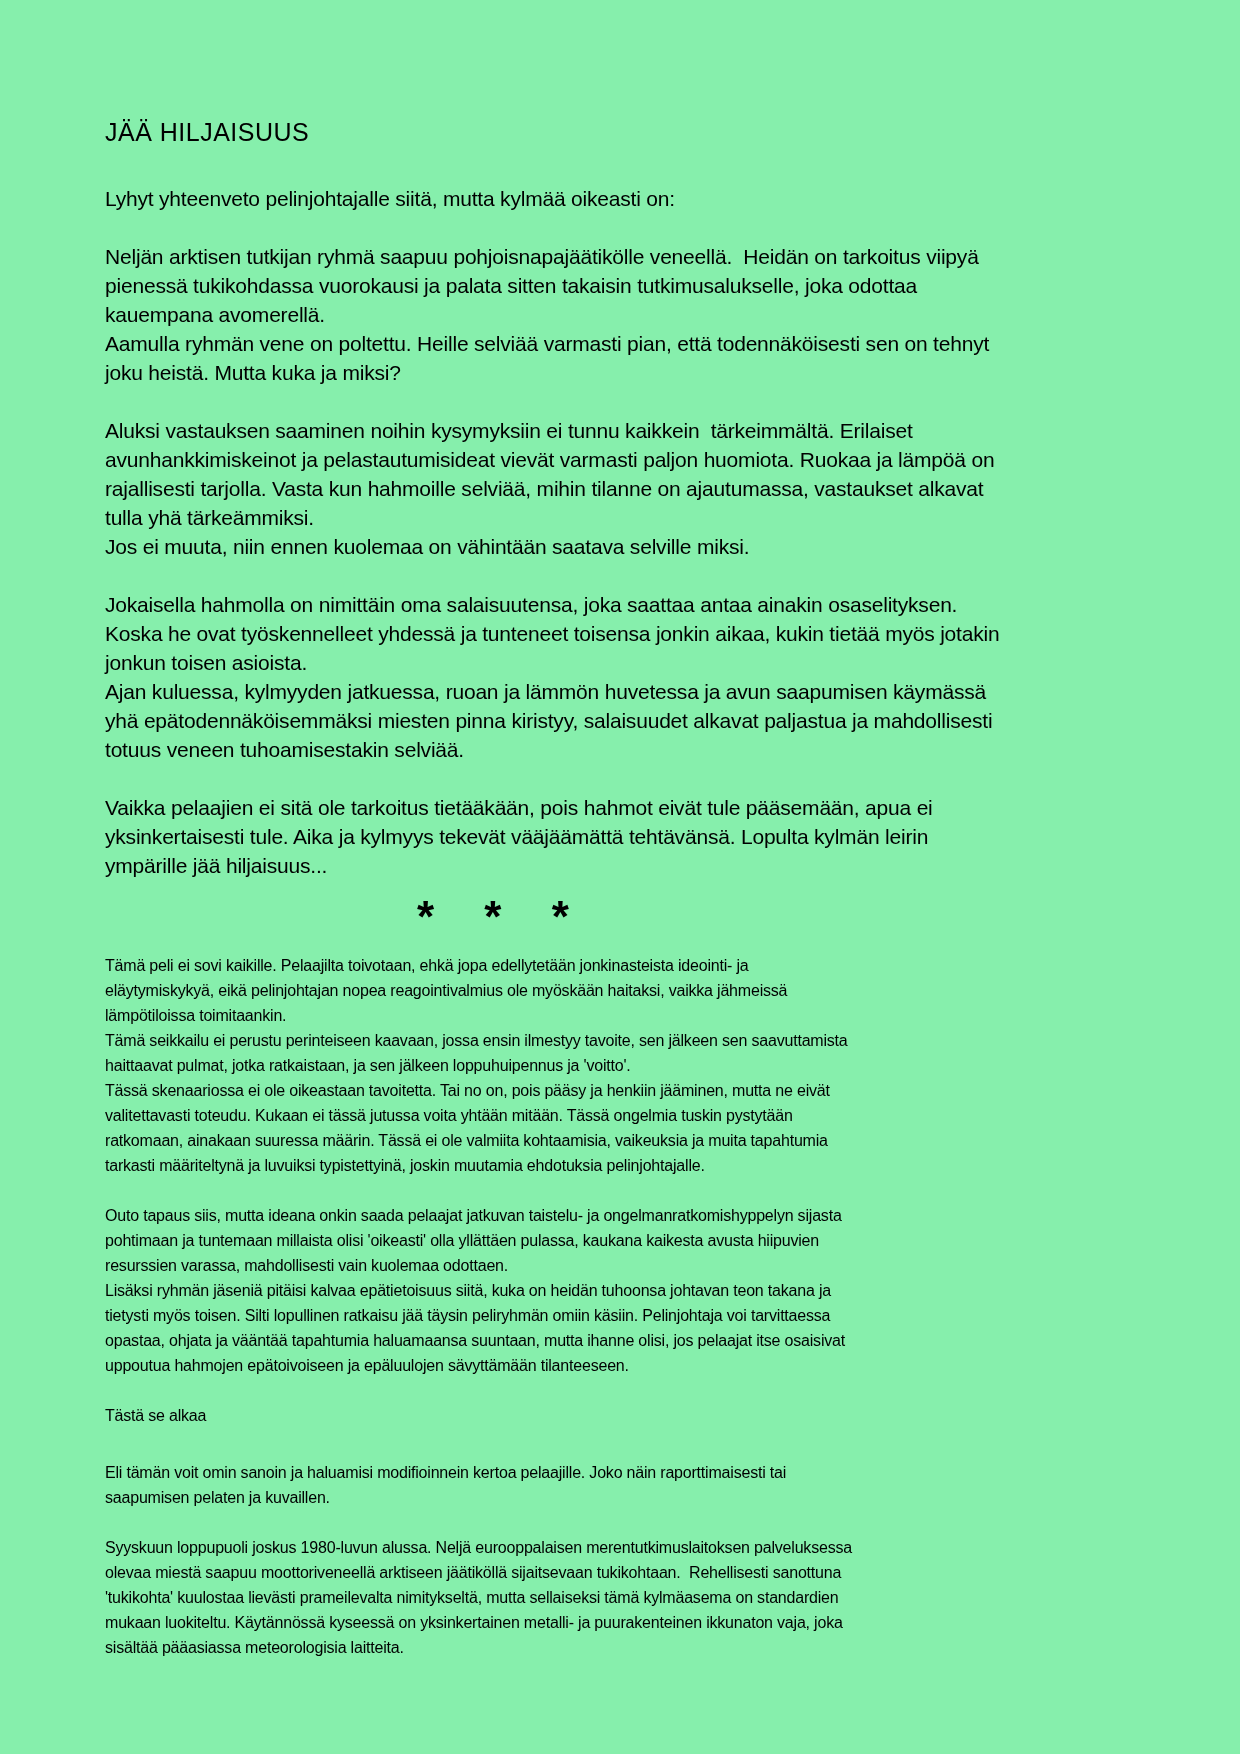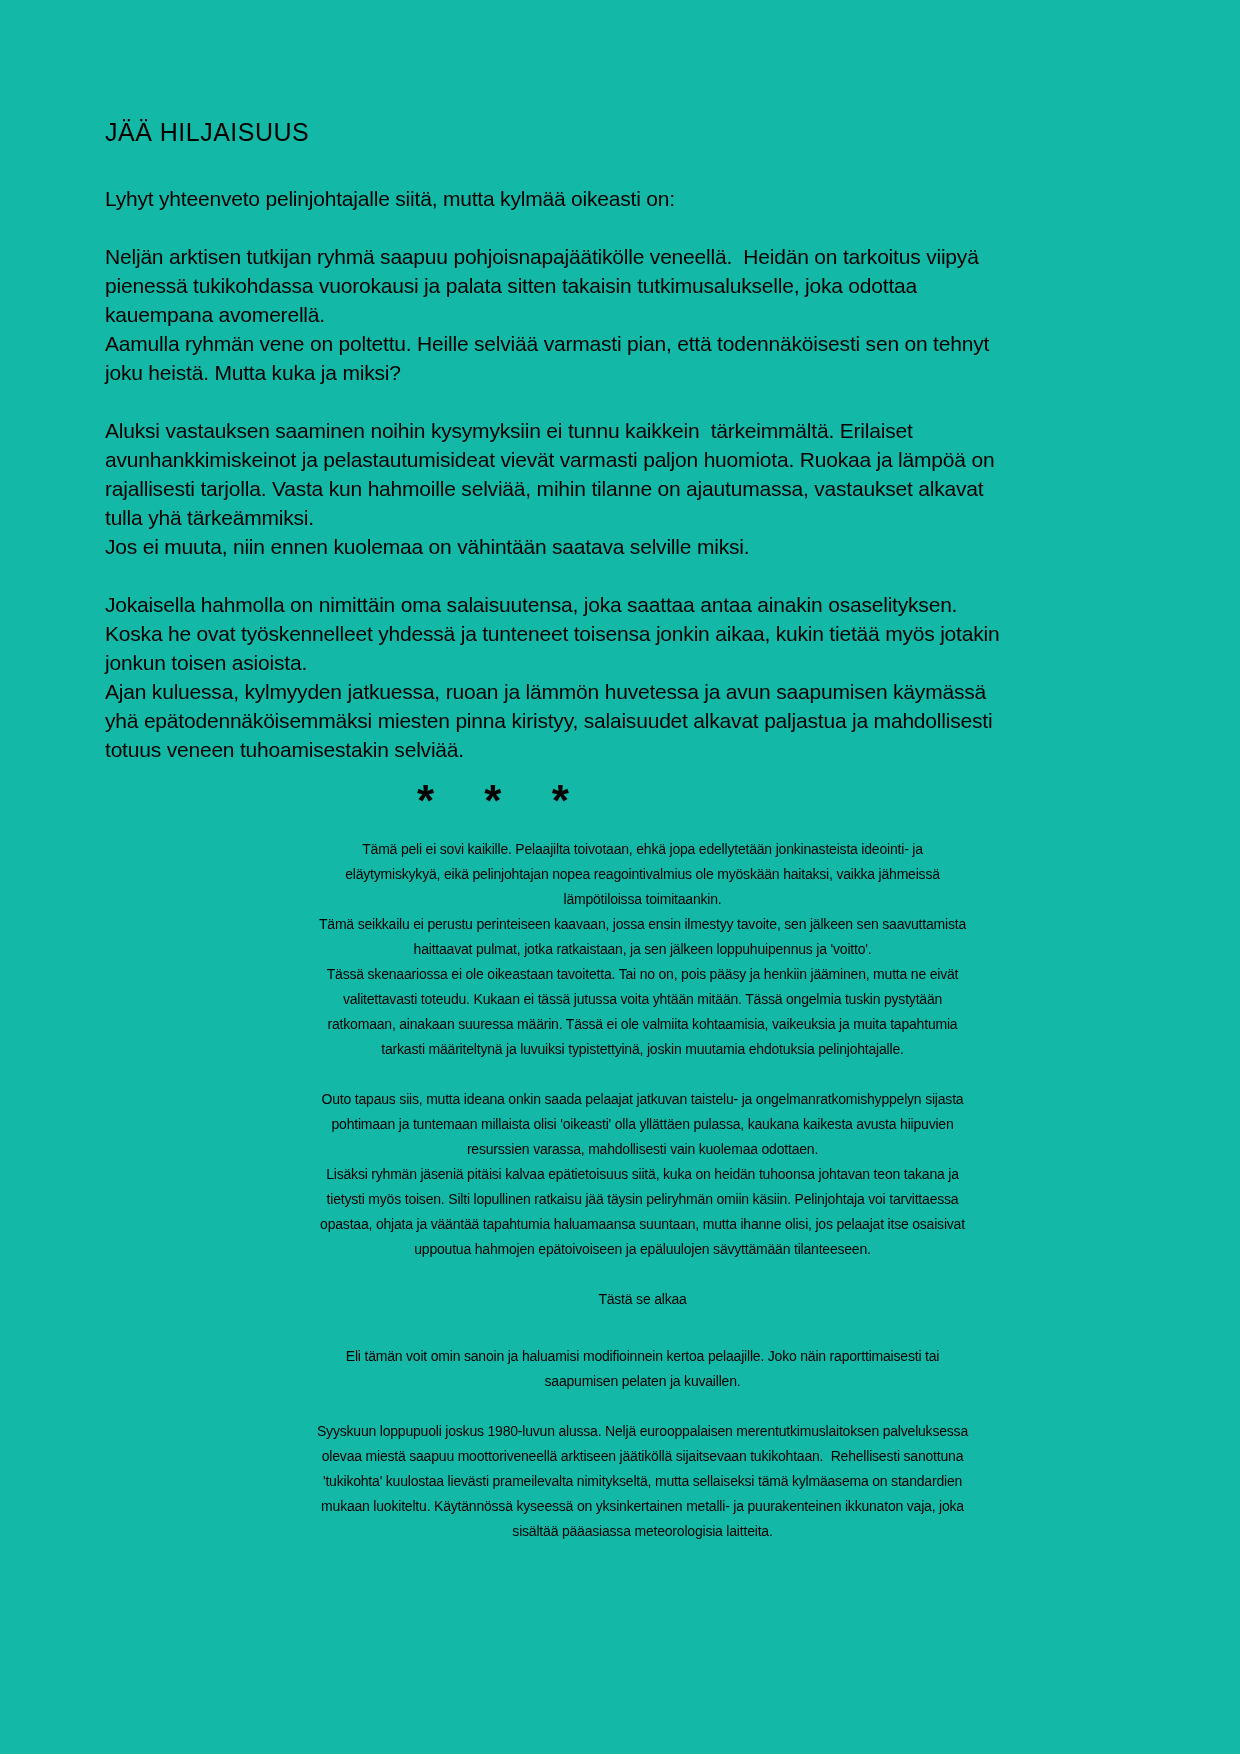--- a/index.html
+++ b/index.html
@@ -14,46 +14,45 @@
     overflow: hidden;
     color: #000000;
     font-family: "Liberation Sans", "DejaVu Sans", sans-serif;
     -webkit-font-smoothing: antialiased;
   }
   .page {
     box-sizing: border-box;
     width: 1240px;
     height: 1754px;
     padding: 118px 60px 0 105px;
-    background: #14b8a6;
+    background: #86efac;
   }
   .doc-title {
     font-size: 25px;
     font-weight: normal;
     letter-spacing: 0.5px;
     line-height: 28px;
     margin: 0 0 38px 0;
     white-space: pre;
   }
   
   .block-lg {
     font-size: 21px;
     line-height: 29px;
     letter-spacing: -0.2px;
     margin: 0 0 29px 0;
     white-space: pre;
   }
   
   .block-sm {
-    font-size: 14px;
+    font-size: 16px;
     line-height: 25px;
     letter-spacing: -0.2px;
     margin: 0 0 25px 0;
     white-space: pre;
-    text-align: center;
   }
   .stars {
     font-size: 44px;
     font-weight: bold;
     line-height: 44px;
     padding-left: 312px;
     word-spacing: 38px;
     margin: -14px 0 14px 0;
     white-space: pre;
   }
@@ -85,20 +84,23 @@
 tulla yhä tärkeämmiksi.
 Jos ei muuta, niin ennen kuolemaa on vähintään saatava selville miksi.</p>
 
   <p class="block-lg">Jokaisella hahmolla on nimittäin oma salaisuutensa, joka saattaa antaa ainakin osaselityksen.
 Koska he ovat työskennelleet yhdessä ja tunteneet toisensa jonkin aikaa, kukin tietää myös jotakin
 jonkun toisen asioista.
 Ajan kuluessa, kylmyyden jatkuessa, ruoan ja lämmön huvetessa ja avun saapumisen käymässä
 yhä epätodennäköisemmäksi miesten pinna kiristyy, salaisuudet alkavat paljastua ja mahdollisesti
 totuus veneen tuhoamisestakin selviää.</p>
 
+  <p class="block-lg">Vaikka pelaajien ei sitä ole tarkoitus tietääkään, pois hahmot eivät tule pääsemään, apua ei
+yksinkertaisesti tule. Aika ja kylmyys tekevät vääjäämättä tehtävänsä. Lopulta kylmän leirin
+ympärille jää hiljaisuus...</p>
 
   <div class="stars">* * *</div>
 
   <p class="block-sm">Tämä peli ei sovi kaikille. Pelaajilta toivotaan, ehkä jopa edellytetään jonkinasteista ideointi- ja
 eläytymiskykyä, eikä pelinjohtajan nopea reagointivalmius ole myöskään haitaksi, vaikka jähmeissä
 lämpötiloissa toimitaankin.
 Tämä seikkailu ei perustu perinteiseen kaavaan, jossa ensin ilmestyy tavoite, sen jälkeen sen saavuttamista
 haittaavat pulmat, jotka ratkaistaan, ja sen jälkeen loppuhuipennus ja 'voitto'.
 Tässä skenaariossa ei ole oikeastaan tavoitetta. Tai no on, pois pääsy ja henkiin jääminen, mutta ne eivät
 valitettavasti toteudu. Kukaan ei tässä jutussa voita yhtään mitään. Tässä ongelmia tuskin pystytään

